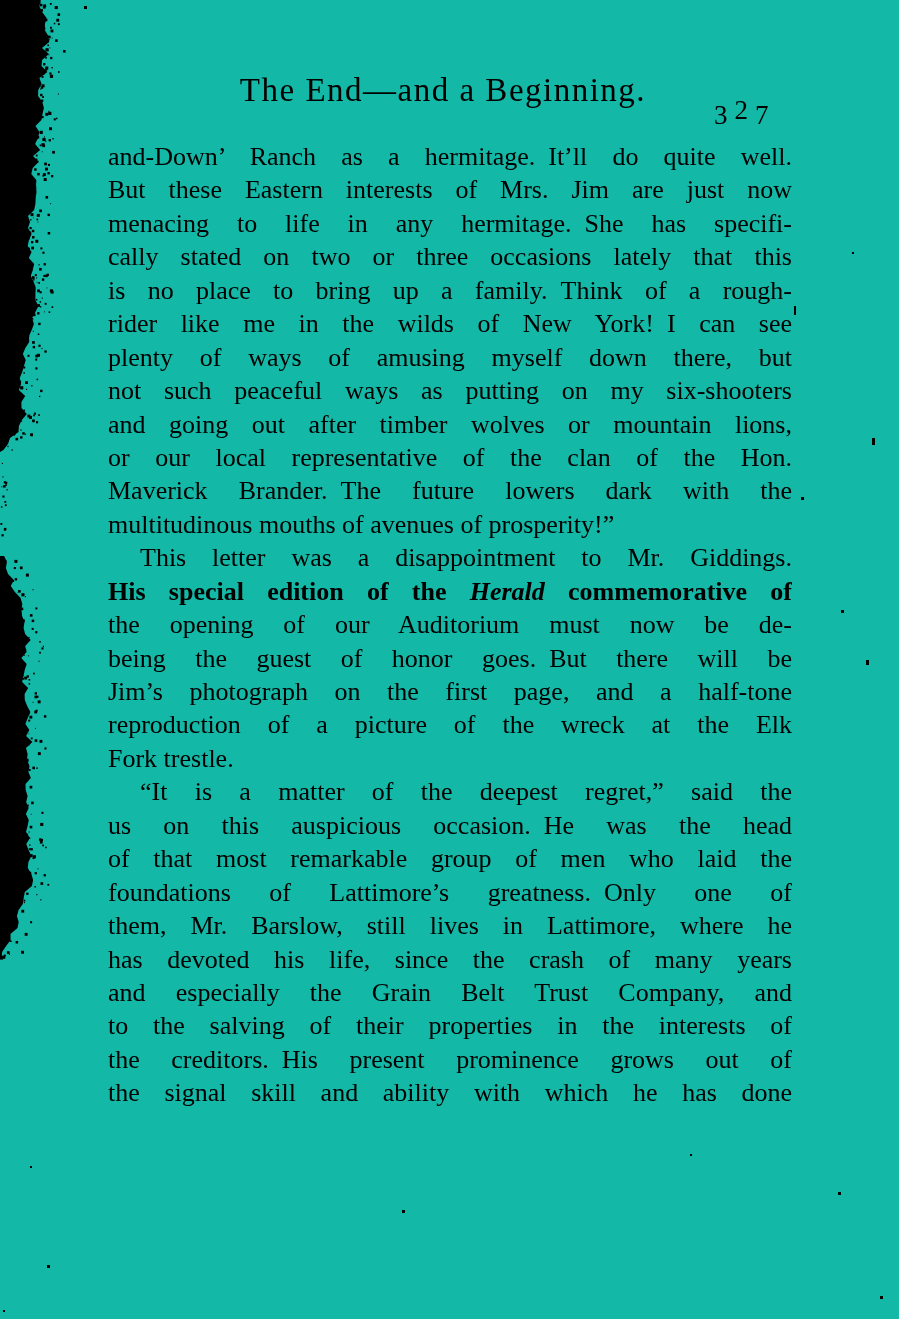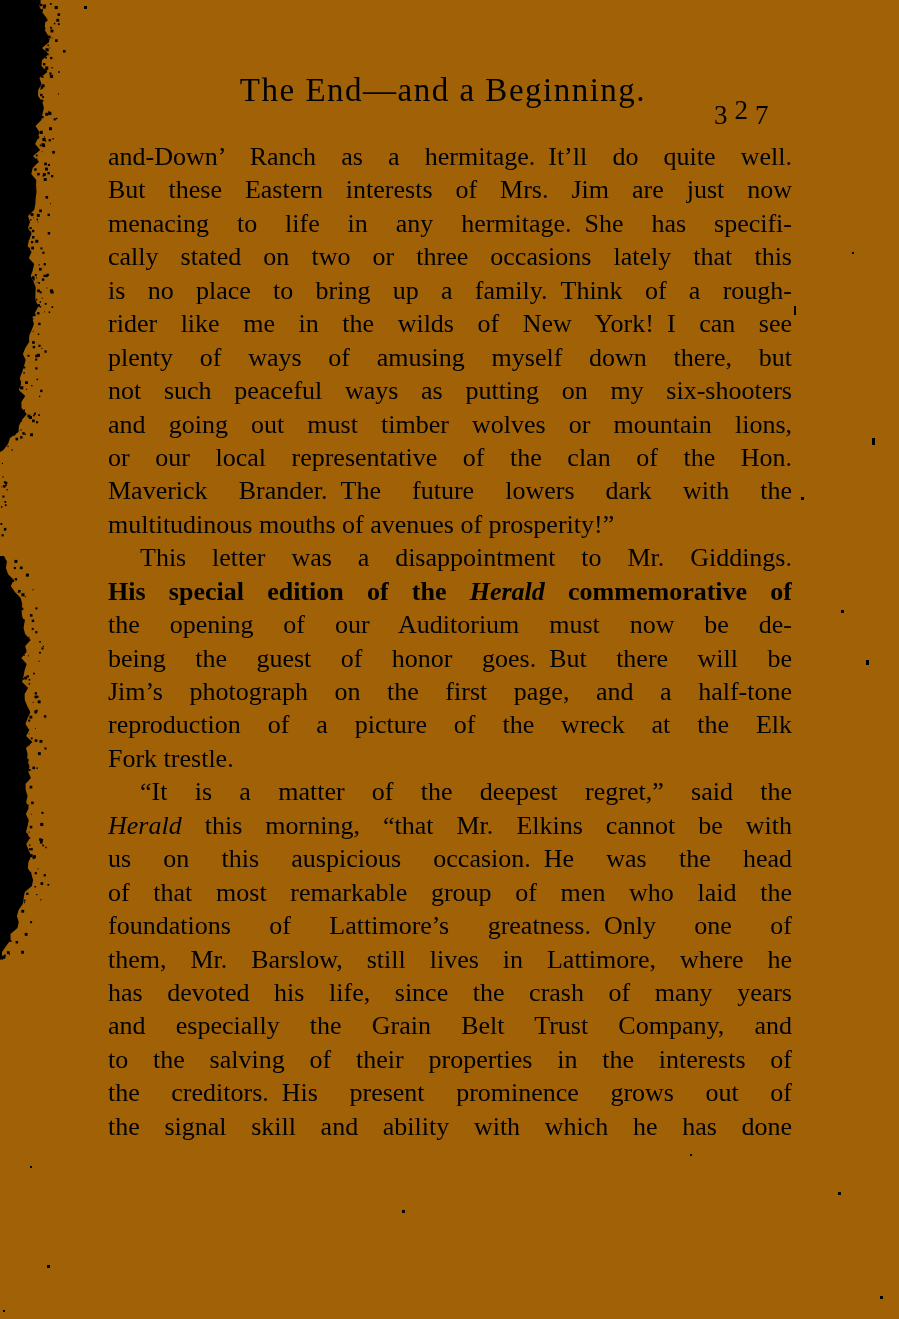--- a/index.html
+++ b/index.html
@@ -1,20 +1,20 @@
 <!DOCTYPE html>
 <html><head>
 <meta charset="utf-8">
 <style>
   html, body { margin: 0; padding: 0; background: #e8e8e8; }
   .page {
     position: relative;
     width: 899px;
     height: 1319px;
-    background: #a16207;
+    background: #14b8a6;
     overflow: hidden;
     font-family: "Liberation Serif", "DejaVu Serif", serif;
     color: #000;
     margin: 0 auto;
   }
   .band-svg {
     position: absolute;
     left: 0; top: 0;
     z-index: 2;
   }
@@ -412,37 +412,36 @@
   <div class="body-text">
       <div class="paragraph">
         <div class="line" style="text-align-last: justify;">and-Down’ Ranch as a hermitage. It’ll do quite well.</div>
         <div class="line" style="text-align-last: justify;">But these Eastern interests of Mrs. Jim are just now</div>
         <div class="line" style="text-align-last: justify;">menacing to life in any hermitage. She has specifi-</div>
         <div class="line" style="text-align-last: justify;">cally stated on two or three occasions lately that this</div>
         <div class="line" style="text-align-last: justify;">is no place to bring up a family. Think of a rough-</div>
         <div class="line" style="text-align-last: justify;">rider like me in the wilds of New York! I can see</div>
         <div class="line" style="text-align-last: justify;">plenty of ways of amusing myself down there, but</div>
         <div class="line" style="text-align-last: justify;">not such peaceful ways as putting on my six-shooters</div>
-        <div class="line" style="text-align-last: justify;">and going out must timber wolves or mountain lions,</div>
+        <div class="line" style="text-align-last: justify;">and going out after timber wolves or mountain lions,</div>
         <div class="line" style="text-align-last: justify;">or our local representative of the clan of the Hon.</div>
         <div class="line" style="text-align-last: justify;">Maverick Brander. The future lowers dark with the</div>
         <div class="line" style="text-align-last: left;">multitudinous mouths of avenues of prosperity!”</div>
       </div>
       <div class="paragraph">
         <div class="line indent" style="text-align-last: justify;">This letter was a disappointment to Mr. Giddings.</div>
         <div class="line" style="text-align-last: justify; font-weight: bold;">His special edition of the <i>Herald</i> commemorative of</div>
         <div class="line" style="text-align-last: justify;">the opening of our Auditorium must now be de-</div>
         <div class="line" style="text-align-last: justify;">being the guest of honor goes. But there will be</div>
         <div class="line" style="text-align-last: justify;">Jim’s photograph on the first page, and a half-tone</div>
         <div class="line" style="text-align-last: justify;">reproduction of a picture of the wreck at the Elk</div>
         <div class="line" style="text-align-last: left;">Fork trestle.</div>
       </div>
       <div class="paragraph">
         <div class="line indent" style="text-align-last: justify;">“It is a matter of the deepest regret,” said the</div>
-        <div class="line" style="text-align-last: justify;"><i>Herald</i> this morning, “that Mr. Elkins cannot be with</div>
         <div class="line" style="text-align-last: justify;">us on this auspicious occasion. He was the head</div>
         <div class="line" style="text-align-last: justify;">of that most remarkable group of men who laid the</div>
         <div class="line" style="text-align-last: justify;">foundations of Lattimore’s greatness. Only one of</div>
         <div class="line" style="text-align-last: justify;">them, Mr. Barslow, still lives in Lattimore, where he</div>
         <div class="line" style="text-align-last: justify;">has devoted his life, since the crash of many years</div>
         <div class="line" style="text-align-last: justify;">and especially the Grain Belt Trust Company, and</div>
         <div class="line" style="text-align-last: justify;">to the salving of their properties in the interests of</div>
         <div class="line" style="text-align-last: justify;">the creditors. His present prominence grows out of</div>
         <div class="line" style="text-align-last: justify;">the signal skill and ability with which he has done</div>
       </div>

